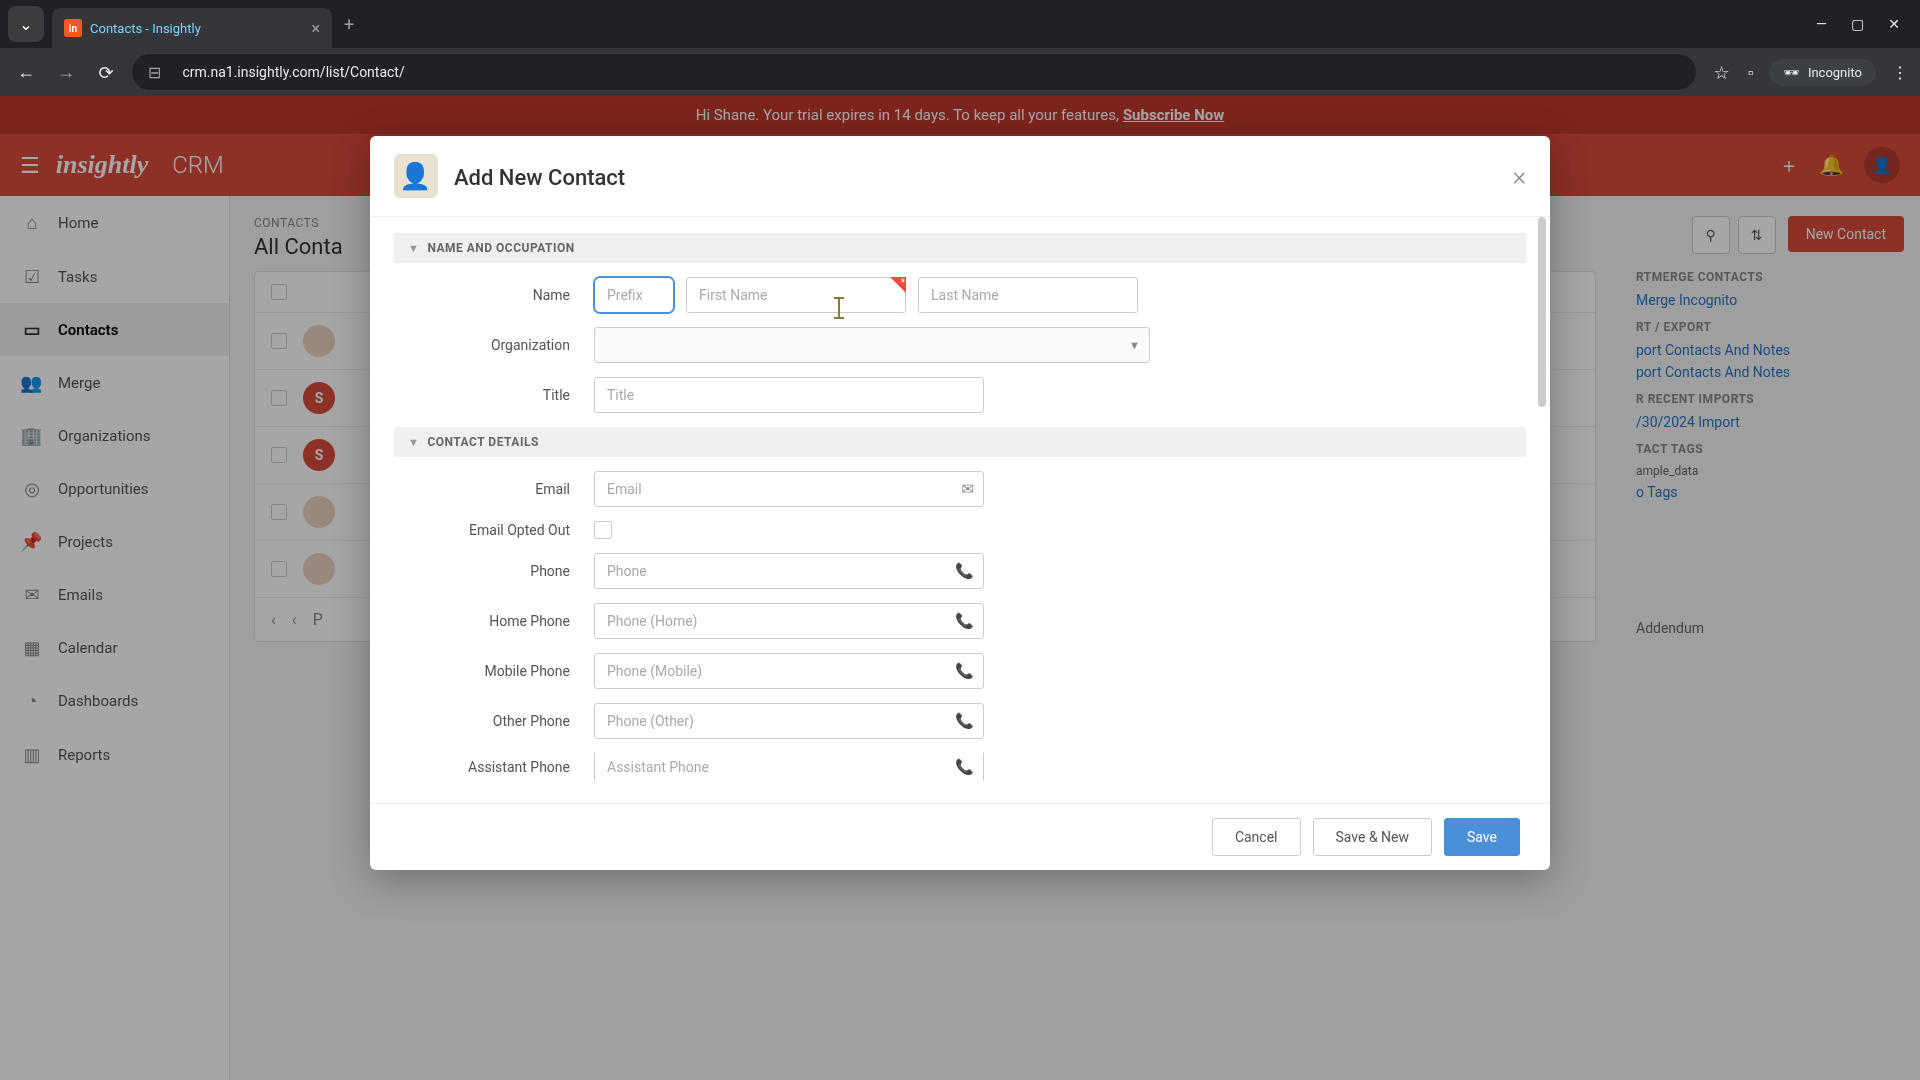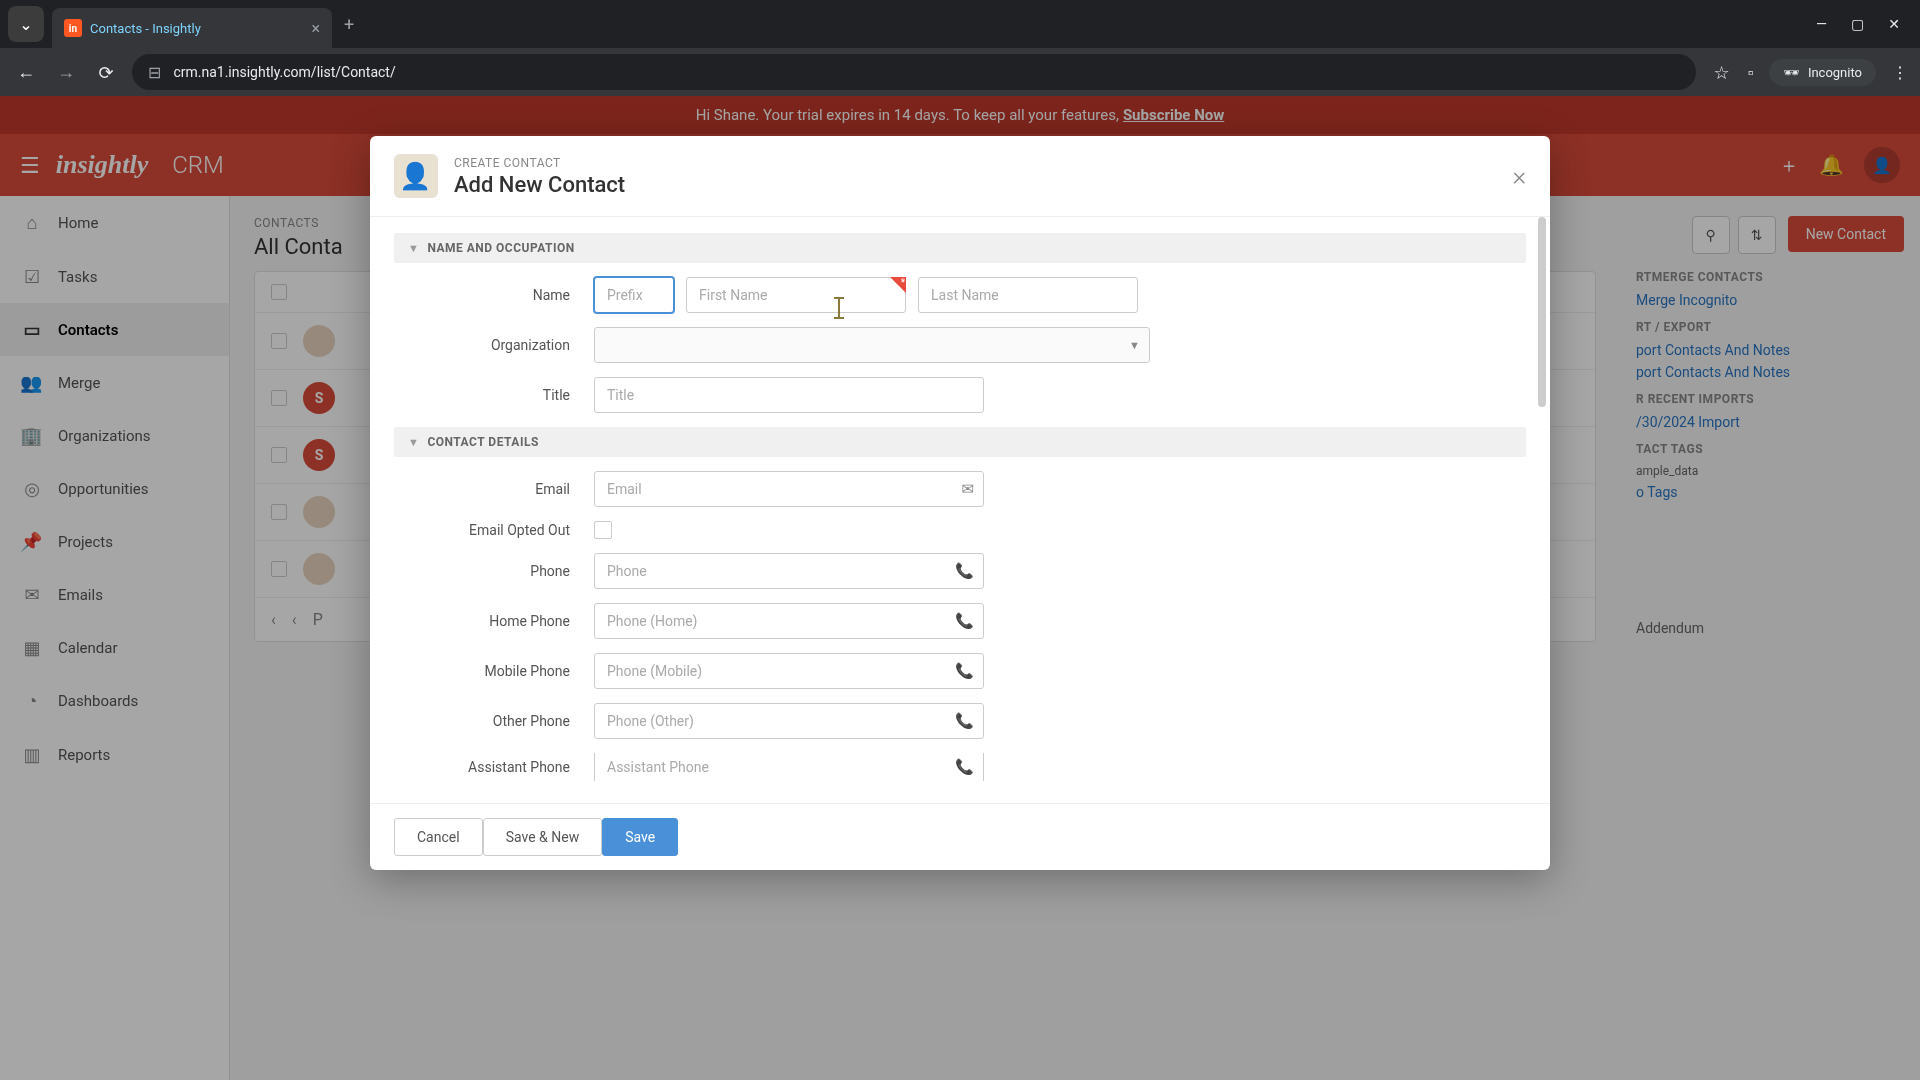--- a/index.html
+++ b/index.html
@@ -13,21 +13,21 @@
 .tab-title { color: #7dd3fc; font-size: 13px; flex: 1; }
 .tab-close { color: #9aa0a6; cursor: pointer; font-size: 16px; }
 .new-tab { color: #9aa0a6; margin-left: 12px; font-size: 18px; cursor: pointer; }
 .window-controls { margin-left: auto; display: flex; gap: 24px; color: #e8eaed; padding-right: 12px; }
 .window-controls span { cursor: pointer; font-size: 14px; }
 
 .browser-toolbar { background: #35363a; height: 48px; display: flex; align-items: center; padding: 0 12px; gap: 12px; }
 .nav-btn { color: #9aa0a6; cursor: pointer; width: 28px; text-align: center; font-size: 18px; }
 .nav-btn.active { color: #e8eaed; }
 .url-bar { flex: 1; background: #202124; border-radius: 20px; height: 36px; display: flex; align-items: center; padding: 0 16px; gap: 12px; color: #9aa0a6; }
-.url-text { color: #e8eaed; font-size: 14px; }
+.url-text { color: #e8eaed; font-size: 14px; margin-left: 9px; }
 .toolbar-right { display: flex; align-items: center; gap: 16px; color: #e8eaed; }
 .incognito-badge { background: #3c4043; border-radius: 16px; padding: 6px 14px; display: flex; align-items: center; gap: 8px; font-size: 13px; }
 
 
 .page { position: relative; height: calc(1080px - 96px); background: #ec4899; }
 .dim-overlay { position: absolute; inset: 0; background: rgba(0,0,0,0.35); z-index: 5; }
 
 .banner { background: #c0392b; color: #fff; height: 38px; display: flex; align-items: center; justify-content: center; font-size: 15px; }
 .banner a { color: #fff; text-decoration: underline; font-weight: bold; margin-left: 4px; }
 
@@ -77,40 +77,40 @@
 
 .modal-body { padding: 16px 24px 8px; max-height: 640px; overflow-y: auto; position: relative; }
 .modal-scrollbar { position: absolute; right: 4px; top: 0; width: 8px; height: 190px; background: #ccc; border-radius: 4px; }
 .section-header { background: #f0f0f0; padding: 8px 14px; color: #666; font-size: 12px; font-weight: bold; letter-spacing: 0.5px; display: flex; align-items: center; gap: 8px; border-radius: 2px; margin-bottom: 14px; }
 .chevron { color: #999; font-size: 11px; }
 
 .form-row { display: flex; align-items: center; margin-bottom: 14px; }
 .form-label { width: 200px; text-align: right; padding-right: 24px; color: #555; font-size: 14px; }
 .form-fields { flex: 1; display: flex; gap: 12px; align-items: center; }
 .input { border: 1px solid #ccc; border-radius: 3px; padding: 9px 12px; font-size: 14px; color: #333; background: #fff; }
-.input.focused { border-color: #4a90d9; box-shadow: 0 0 0 1px #4a90d9; }
+.input.focused { border-color: #4a90d9; box-shadow: 0 0 0 1px #4a90d9; border-radius: 6px; }
 .input::placeholder { color: #aaa; }
 .prefix-input { width: 80px; }
 .name-input { width: 220px; }
 .firstname-wrap { position: relative; }
 .required-flag { position: absolute; top: 0; right: 0; width: 0; height: 0; border-left: 16px solid transparent; border-top: 16px solid #e74c3c; }
 .required-flag::after { content: '*'; position: absolute; top: -16px; right: 1px; color: #fff; font-size: 10px; }
 .select-input { width: 556px; position: relative; }
 .select-arrow { position: absolute; right: 10px; top: 50%; transform: translateY(-50%); color: #888; font-size: 11px; pointer-events: none; }
 .title-input { width: 390px; }
 .field-input { width: 390px; position: relative; }
 .field-icon { position: absolute; right: 10px; top: 50%; transform: translateY(-50%); color: #888; font-size: 15px; }
 .check-input { width: 18px; height: 18px; border: 1px solid #ccc; border-radius: 2px; cursor: pointer; }
 
 .cursor-caret { position: absolute; width: 2px; height: 22px; background: #8a7a3a; }
 .cursor-caret::before, .cursor-caret::after { content: ''; position: absolute; left: -4px; width: 10px; height: 2px; background: #8a7a3a; }
 .cursor-caret::before { top: 0; }
 .cursor-caret::after { bottom: 0; }
 
-.modal-footer { border-top: 1px solid #eee; padding: 14px 24px; display: flex; }
+.modal-footer { border-top: 1px solid #eee; padding: 14px 30px; display: flex; justify-content: flex-end; gap: 12px; }
 .btn { border: 1px solid #ccc; background: #fff; padding: 10px 22px; border-radius: 3px; font-size: 14px; cursor: pointer; color: #555; }
 .btn-primary { background: #4a90d9; color: #fff; border-color: #4a90d9; }
 </style>
 </head>
 <body>
 
 <div class="browser-top">
   <div class="tab-dropdown">⌄</div>
   <div class="tab">
     <div class="tab-favicon">in</div>
@@ -274,21 +274,20 @@
       </div>
     </div>
   </div>
 
   <div class="dim-overlay"></div>
 
   <div class="modal">
     <div class="modal-header">
       <div class="modal-avatar">👤</div>
       <div class="modal-titles">
-        <div class="modal-eyebrow">CREATE CONTACT</div>
         <div class="modal-title">Add New Contact</div>
       </div>
       <div class="modal-close">×</div>
     </div>
 
     <div class="modal-body">
       <div class="modal-scrollbar"></div>
 
       <div class="section-header">
         <span class="chevron">▼</span>

